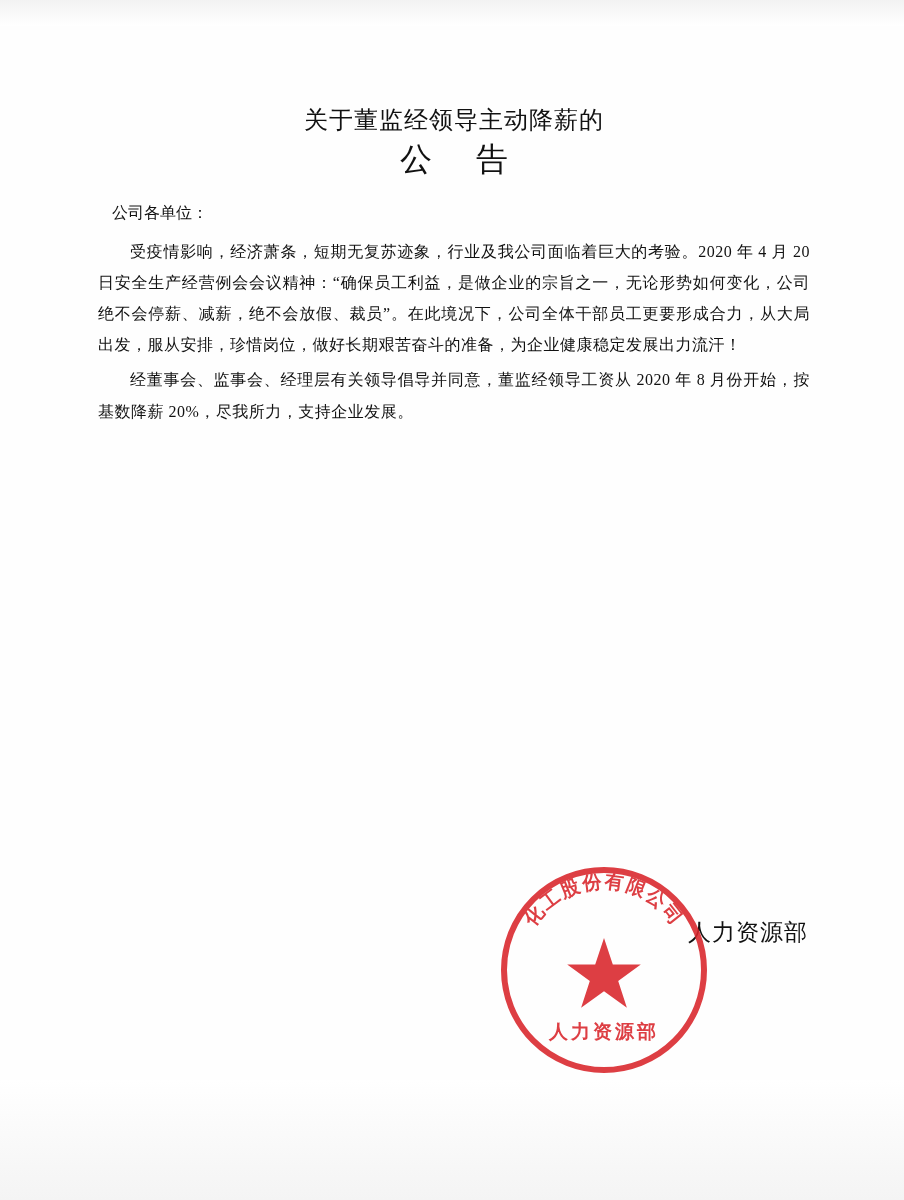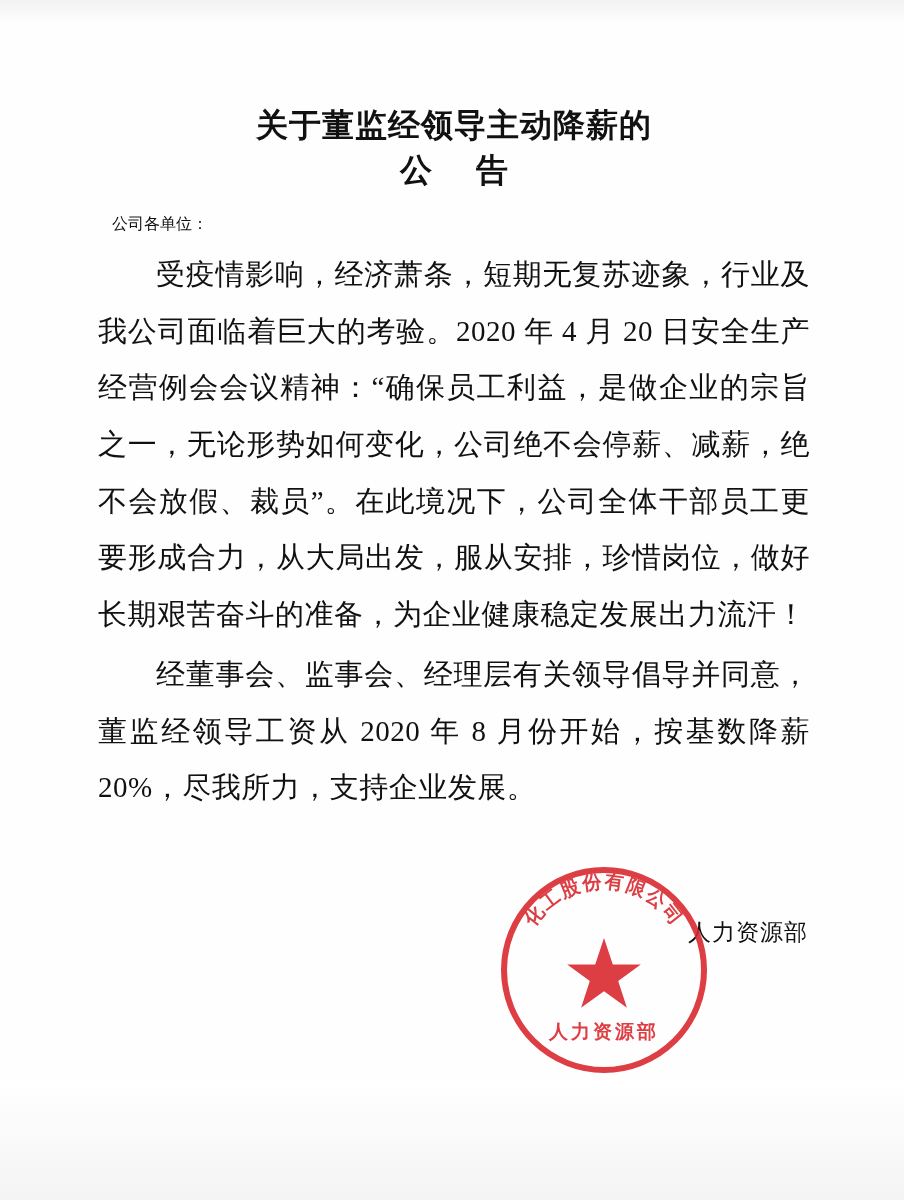--- a/index.html
+++ b/index.html
@@ -45,42 +45,42 @@
     left: 98px;
     top: 104px;
     width: 712px;
   }
 
   .title-block {
     text-align: center;
     margin-bottom: 18px;
   }
   .title-line1 {
-    font-size: 32px;
-    font-weight: bold;
+    font-size: 24px;
+    font-weight: normal;
     letter-spacing: 1px;
     line-height: 1.35;
     white-space: nowrap;
   }
   .title-line2 {
     font-size: 32px;
-    font-weight: bold;
+    font-weight: normal;
     letter-spacing: 18px;
     line-height: 1.45;
     padding-left: 18px;
   }
 
   .salutation {
     font-size: 16px;
     line-height: 1.55;
     margin: 14px 0 10px 14px;
   }
 
   .para {
-    font-size: 29px;
+    font-size: 16px;
     line-height: 1.95;
     text-align: justify;
     text-justify: inter-ideograph;
     text-indent: 2em;
     margin: 0 0 4px 0;
     letter-spacing: 0.5px;
   }
 
   .signature {
     position: absolute;

